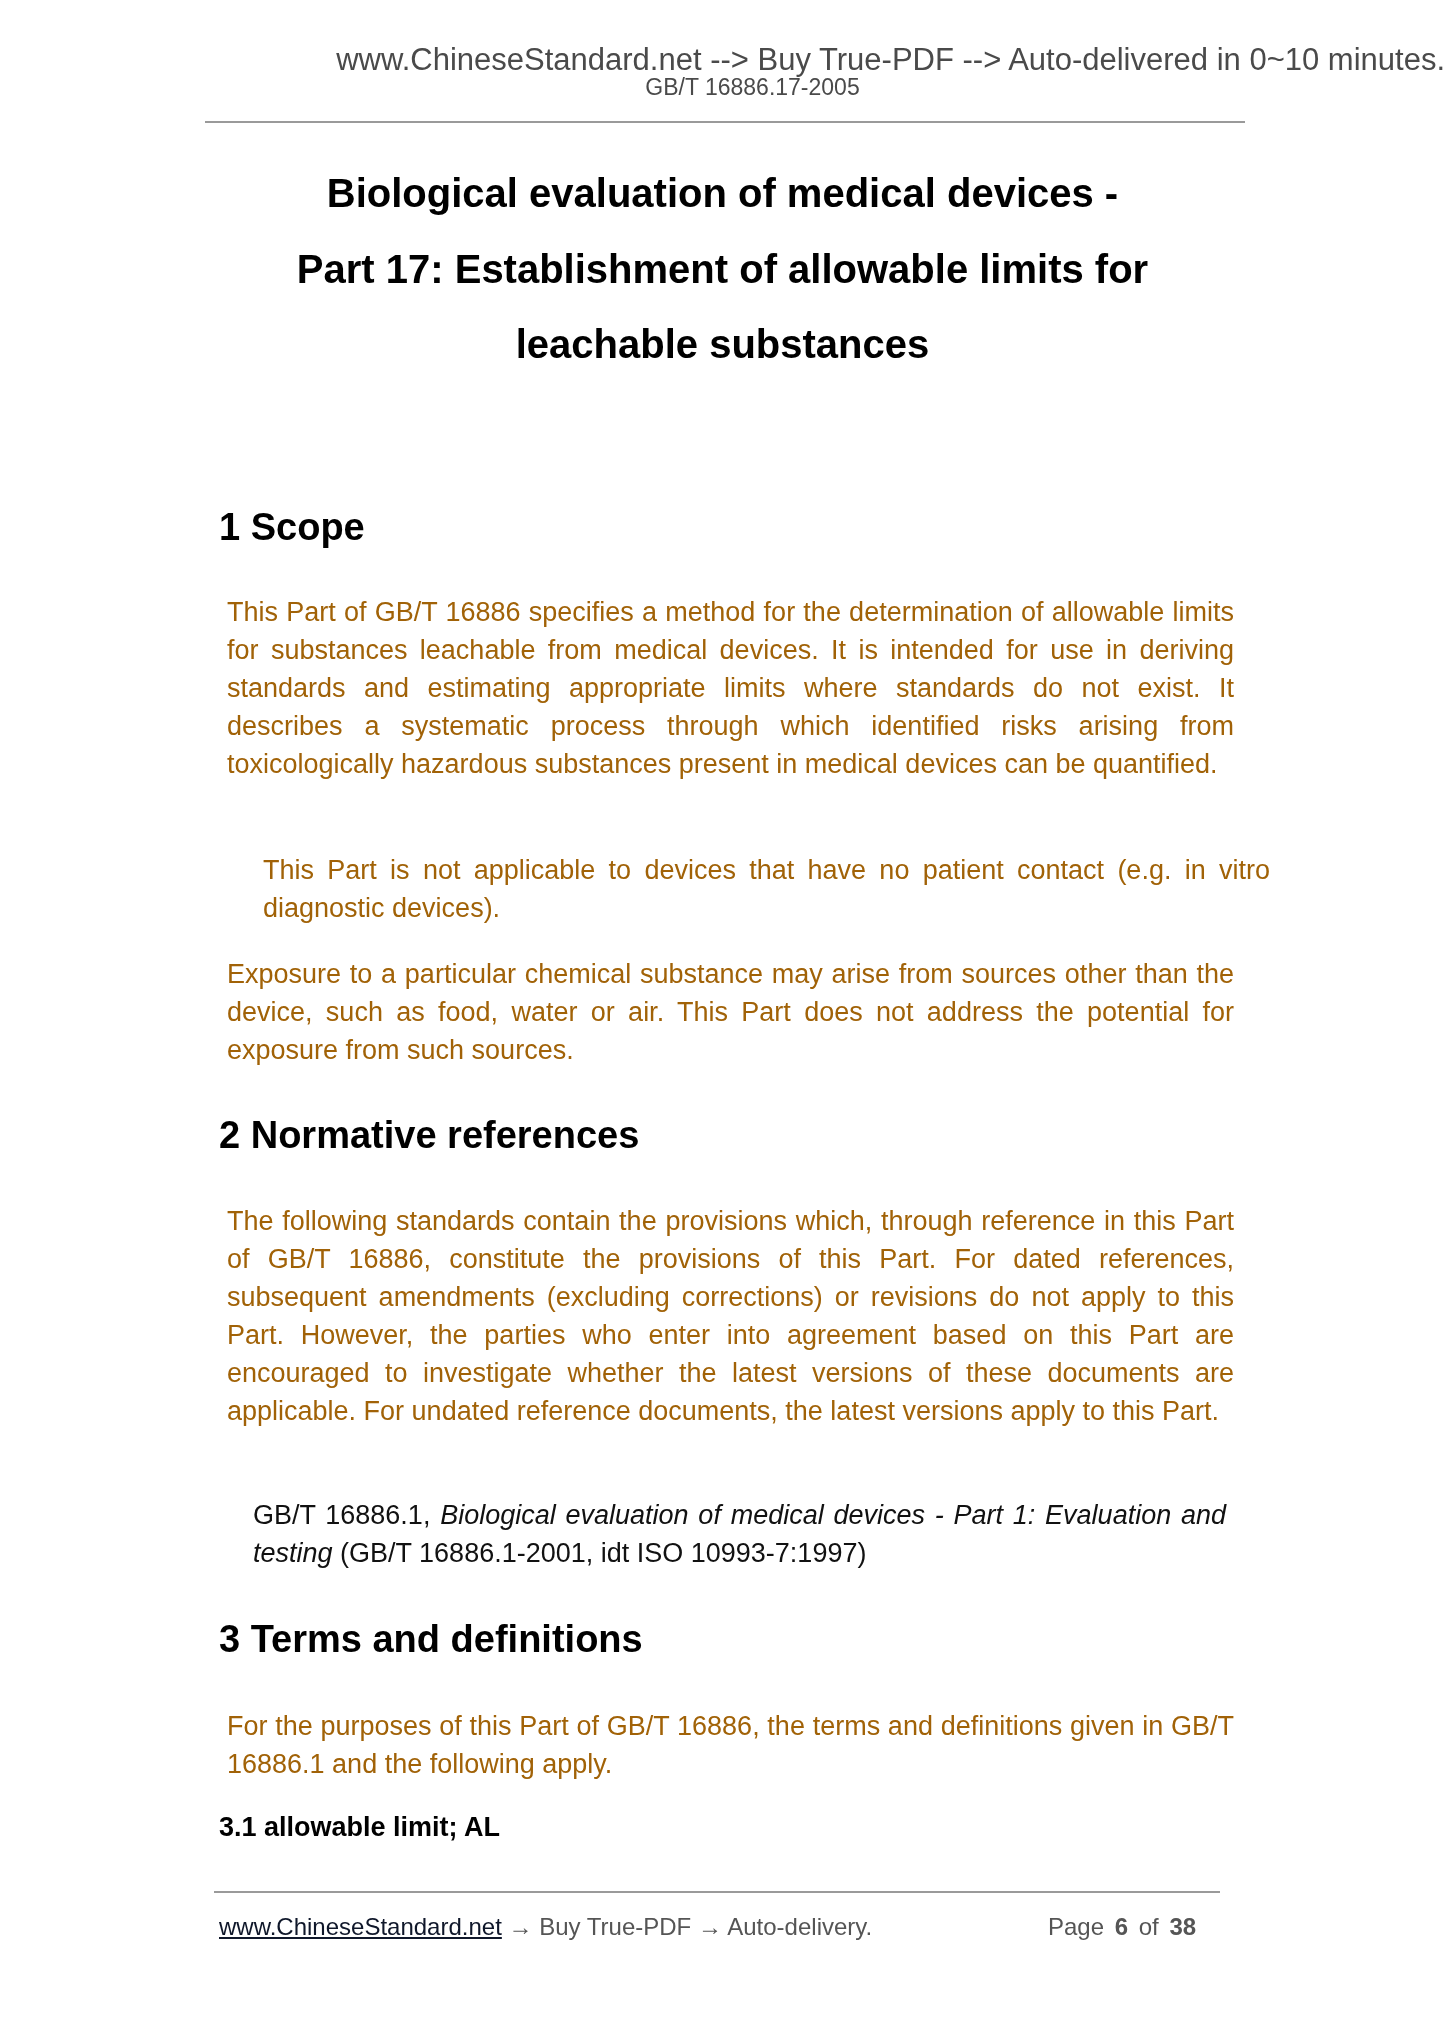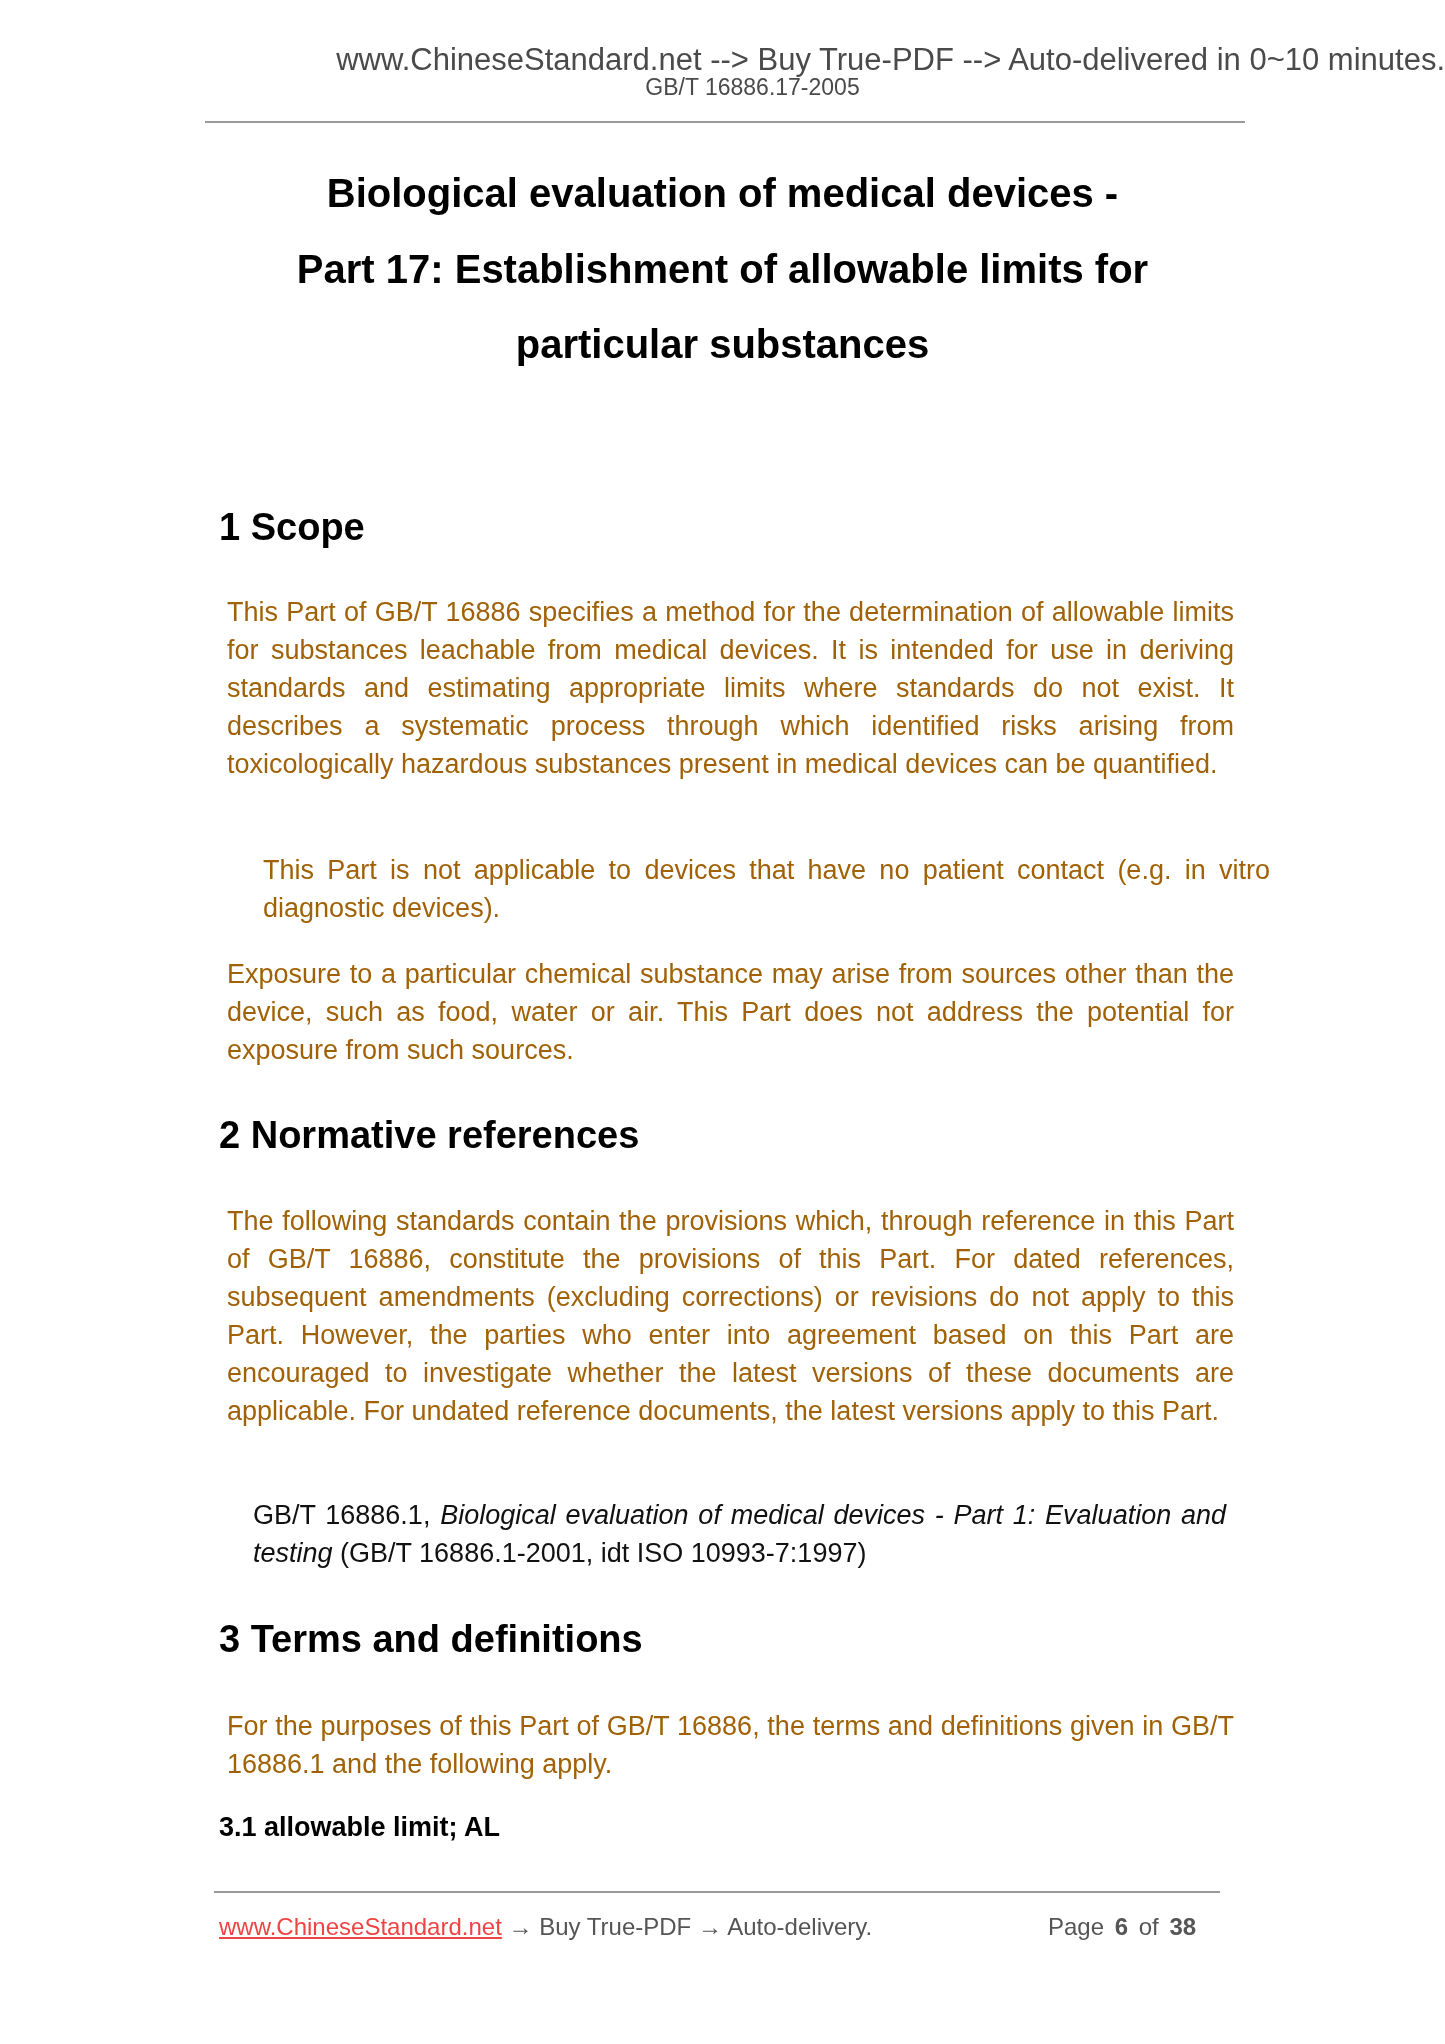--- a/index.html
+++ b/index.html
@@ -35,37 +35,37 @@
     font-size: 27px; line-height: 38px; text-align: justify; color: #111;
   }
   .ref i { font-style: italic; }
   .h2 {
     left: 219px; font-size: 27px; font-weight: bold; line-height: 34px; white-space: nowrap;
   }
   .hr-bottom { left: 214px; width: 1006px; top: 1891px; height: 2px; background: #9a9a9a; }
   .footer-left {
     left: 219px; top: 1912px; font-size: 24px; line-height: 30px; color: #555; white-space: nowrap;
   }
-  .footer-left a { color: #ef4444; text-decoration: underline; }
+  .footer-left a { color: #0f172a; text-decoration: underline; }
   .footer-right {
     left: 1048px; top: 1912px; font-size: 24px; line-height: 30px; color: #555; white-space: nowrap;
     word-spacing: 4px;
   }
   .footer-right b { font-weight: bold; color: #555; }
 </style>
 </head>
 <body>
 
 <div class="abs watermark">www.ChineseStandard.net --&gt; Buy True-PDF --&gt; Auto-delivered in 0~10 minutes.</div>
 <div class="abs docid">GB/T 16886.17-2005</div>
 <div class="abs hr-top"></div>
 
 <div class="abs title-line" style="top:170px;">Biological evaluation of medical devices -</div>
 <div class="abs title-line" style="top:246px;">Part 17: Establishment of allowable limits for</div>
-<div class="abs title-line" style="top:321px;">particular substances</div>
+<div class="abs title-line" style="top:321px;">leachable substances</div>
 
 <div class="abs h1" style="top:505px;">1 Scope</div>
 <div class="abs body" style="top:593px;">This Part of GB/T 16886 specifies a method for the determination of allowable limits for substances leachable from medical devices. It is intended for use in deriving standards and estimating appropriate limits where standards do not exist. It describes a systematic process through which identified risks arising from toxicologically hazardous substances present in medical devices can be quantified.</div>
 <div class="abs body" style="top:851px;margin-left:36px;">This Part is not applicable to devices that have no patient contact (e.g. in vitro diagnostic devices).</div>
 <div class="abs body" style="top:955px;">Exposure to a particular chemical substance may arise from sources other than the device, such as food, water or air. This Part does not address the potential for exposure from such sources.</div>
 
 <div class="abs h1" style="top:1113px;">2 Normative references</div>
 <div class="abs body" style="top:1202px;">The following standards contain the provisions which, through reference in this Part of GB/T 16886, constitute the provisions of this Part. For dated references, subsequent amendments (excluding corrections) or revisions do not apply to this Part. However, the parties who enter into agreement based on this Part are encouraged to investigate whether the latest versions of these documents are applicable. For undated reference documents, the latest versions apply to this Part.</div>
 <div class="abs ref" style="top:1496px;">
   <span>GB/T 16886.1,</span>

